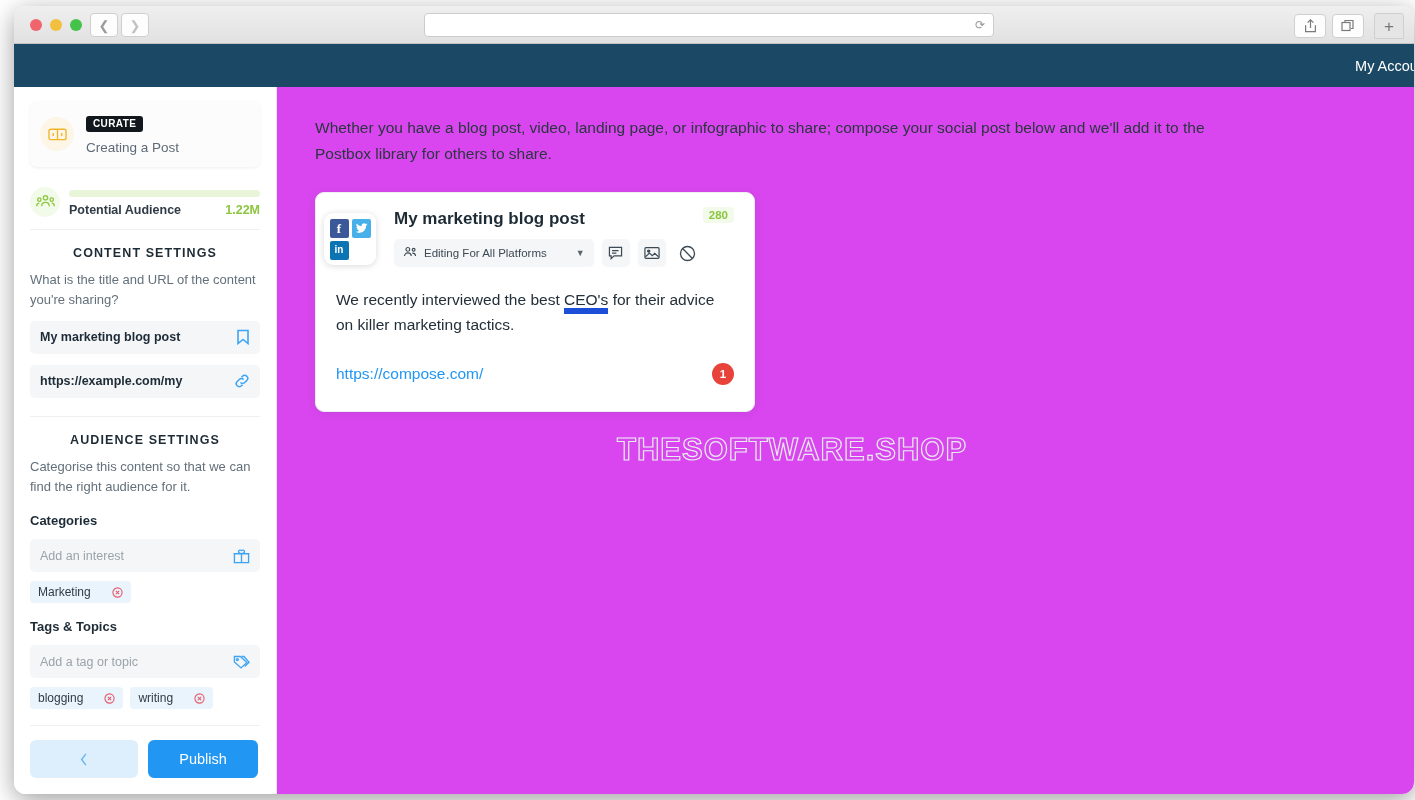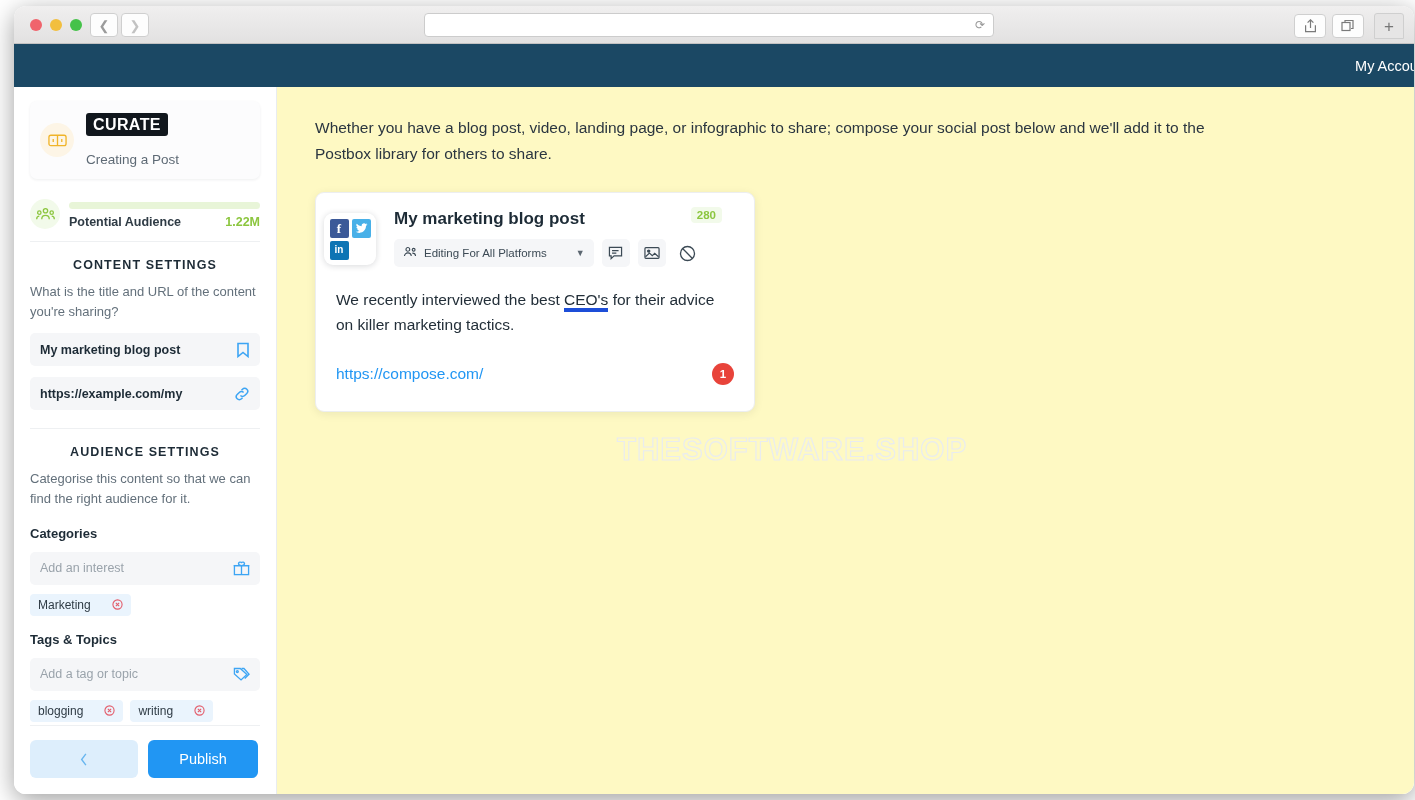--- a/index.html
+++ b/index.html
@@ -115,24 +115,24 @@
   }
   .circ-icon {
     width: 34px; height: 34px; border-radius: 50%;
     background: #fdf5e6;
     display: flex; align-items: center; justify-content: center;
     flex: 0 0 auto;
   }
   .badge-black {
     display: inline-block;
     background: #11171d; color: #ffffff;
-    font-size: 16px; font-weight: bold; letter-spacing: .4px;
+    font-size: 10px; font-weight: bold; letter-spacing: .4px;
     padding: 2.5px 7px; border-radius: 3px;
   }
-  .curate-sub { color: #5e6a75; font-size: 13.5px; margin-top: 16px; }
+  .curate-sub { color: #5e6a75; font-size: 13.5px; margin-top: 8px; }
 
   .audience-block { margin-top: 20px; position: relative; padding-bottom: 12px; border-bottom: 1px solid #eef0f2; }
   .aud-row { display: flex; align-items: flex-end; gap: 9px; }
   .aud-icon {
     width: 30px; height: 30px; border-radius: 50%;
     background: #f2faea;
     display: flex; align-items: center; justify-content: center;
     flex: 0 0 auto;
   }
   .aud-right { flex: 1; }
@@ -192,21 +192,21 @@
     color: #69b6ef; font-size: 15px; cursor: pointer;
   }
   .btn-publish {
     width: 110px; height: 38px; border-radius: 6px;
     background: #2196f3; border: none;
     color: #ffffff; font-size: 14.5px;
     cursor: pointer; font-family: inherit;
   }
 
   
-  .main { flex: 1; position: relative; padding: 28px 38px; background: #fef9c3; }
+  .main { flex: 1; position: relative; padding: 28px 38px; background: #d946ef; }
   .intro {
     font-size: 15.5px; color: #2b3640; line-height: 1.65;
     max-width: 935px;
   }
 
   .composer {
     margin-top: 26px;
     width: 440px;
     background: #ffffff;
     border: 1px solid #eceef0;
@@ -244,31 +244,31 @@
   .platform-select .lbl { font-size: 11.5px; color: #3c4a55; }
   .platform-select .caret { color: #5b6670; font-size: 9px; margin-left: 22px; }
   .icon-btn {
     width: 28px; height: 28px; border-radius: 5px;
     background: #f5f6f8;
     display: flex; align-items: center; justify-content: center;
     color: #3c4a55;
   }
   .icon-btn.plain { background: transparent; }
   .char-badge {
-    position: absolute; right: 12px; top: -2px;
+    position: absolute; right: 0; top: -2px;
     background: #f2faea; color: #8cc63f;
     font-size: 11.5px; border-radius: 4px;
     padding: 2px 6px; font-weight: 600;
   }
 
   .post-text {
     margin-top: 20px;
     font-size: 15.5px; color: #232f39; line-height: 1.62;
   }
-  .spell { border-bottom: 4px solid #1d4ed8; margin-top: 37px; }
+  .spell { border-bottom: 6px solid #1d4ed8; margin-top: 37px; }
   .post-link-row { margin-top: 26px; display: flex; align-items: center; justify-content: space-between; }
   .post-link { color: #2196f3; font-size: 15.5px; }
   .red-badge {
     width: 22px; height: 22px; border-radius: 50%;
     background: #e8433a; color: #ffffff;
     font-size: 11.5px; font-weight: bold;
     display: flex; align-items: center; justify-content: center;
   }
 
   .watermark {

